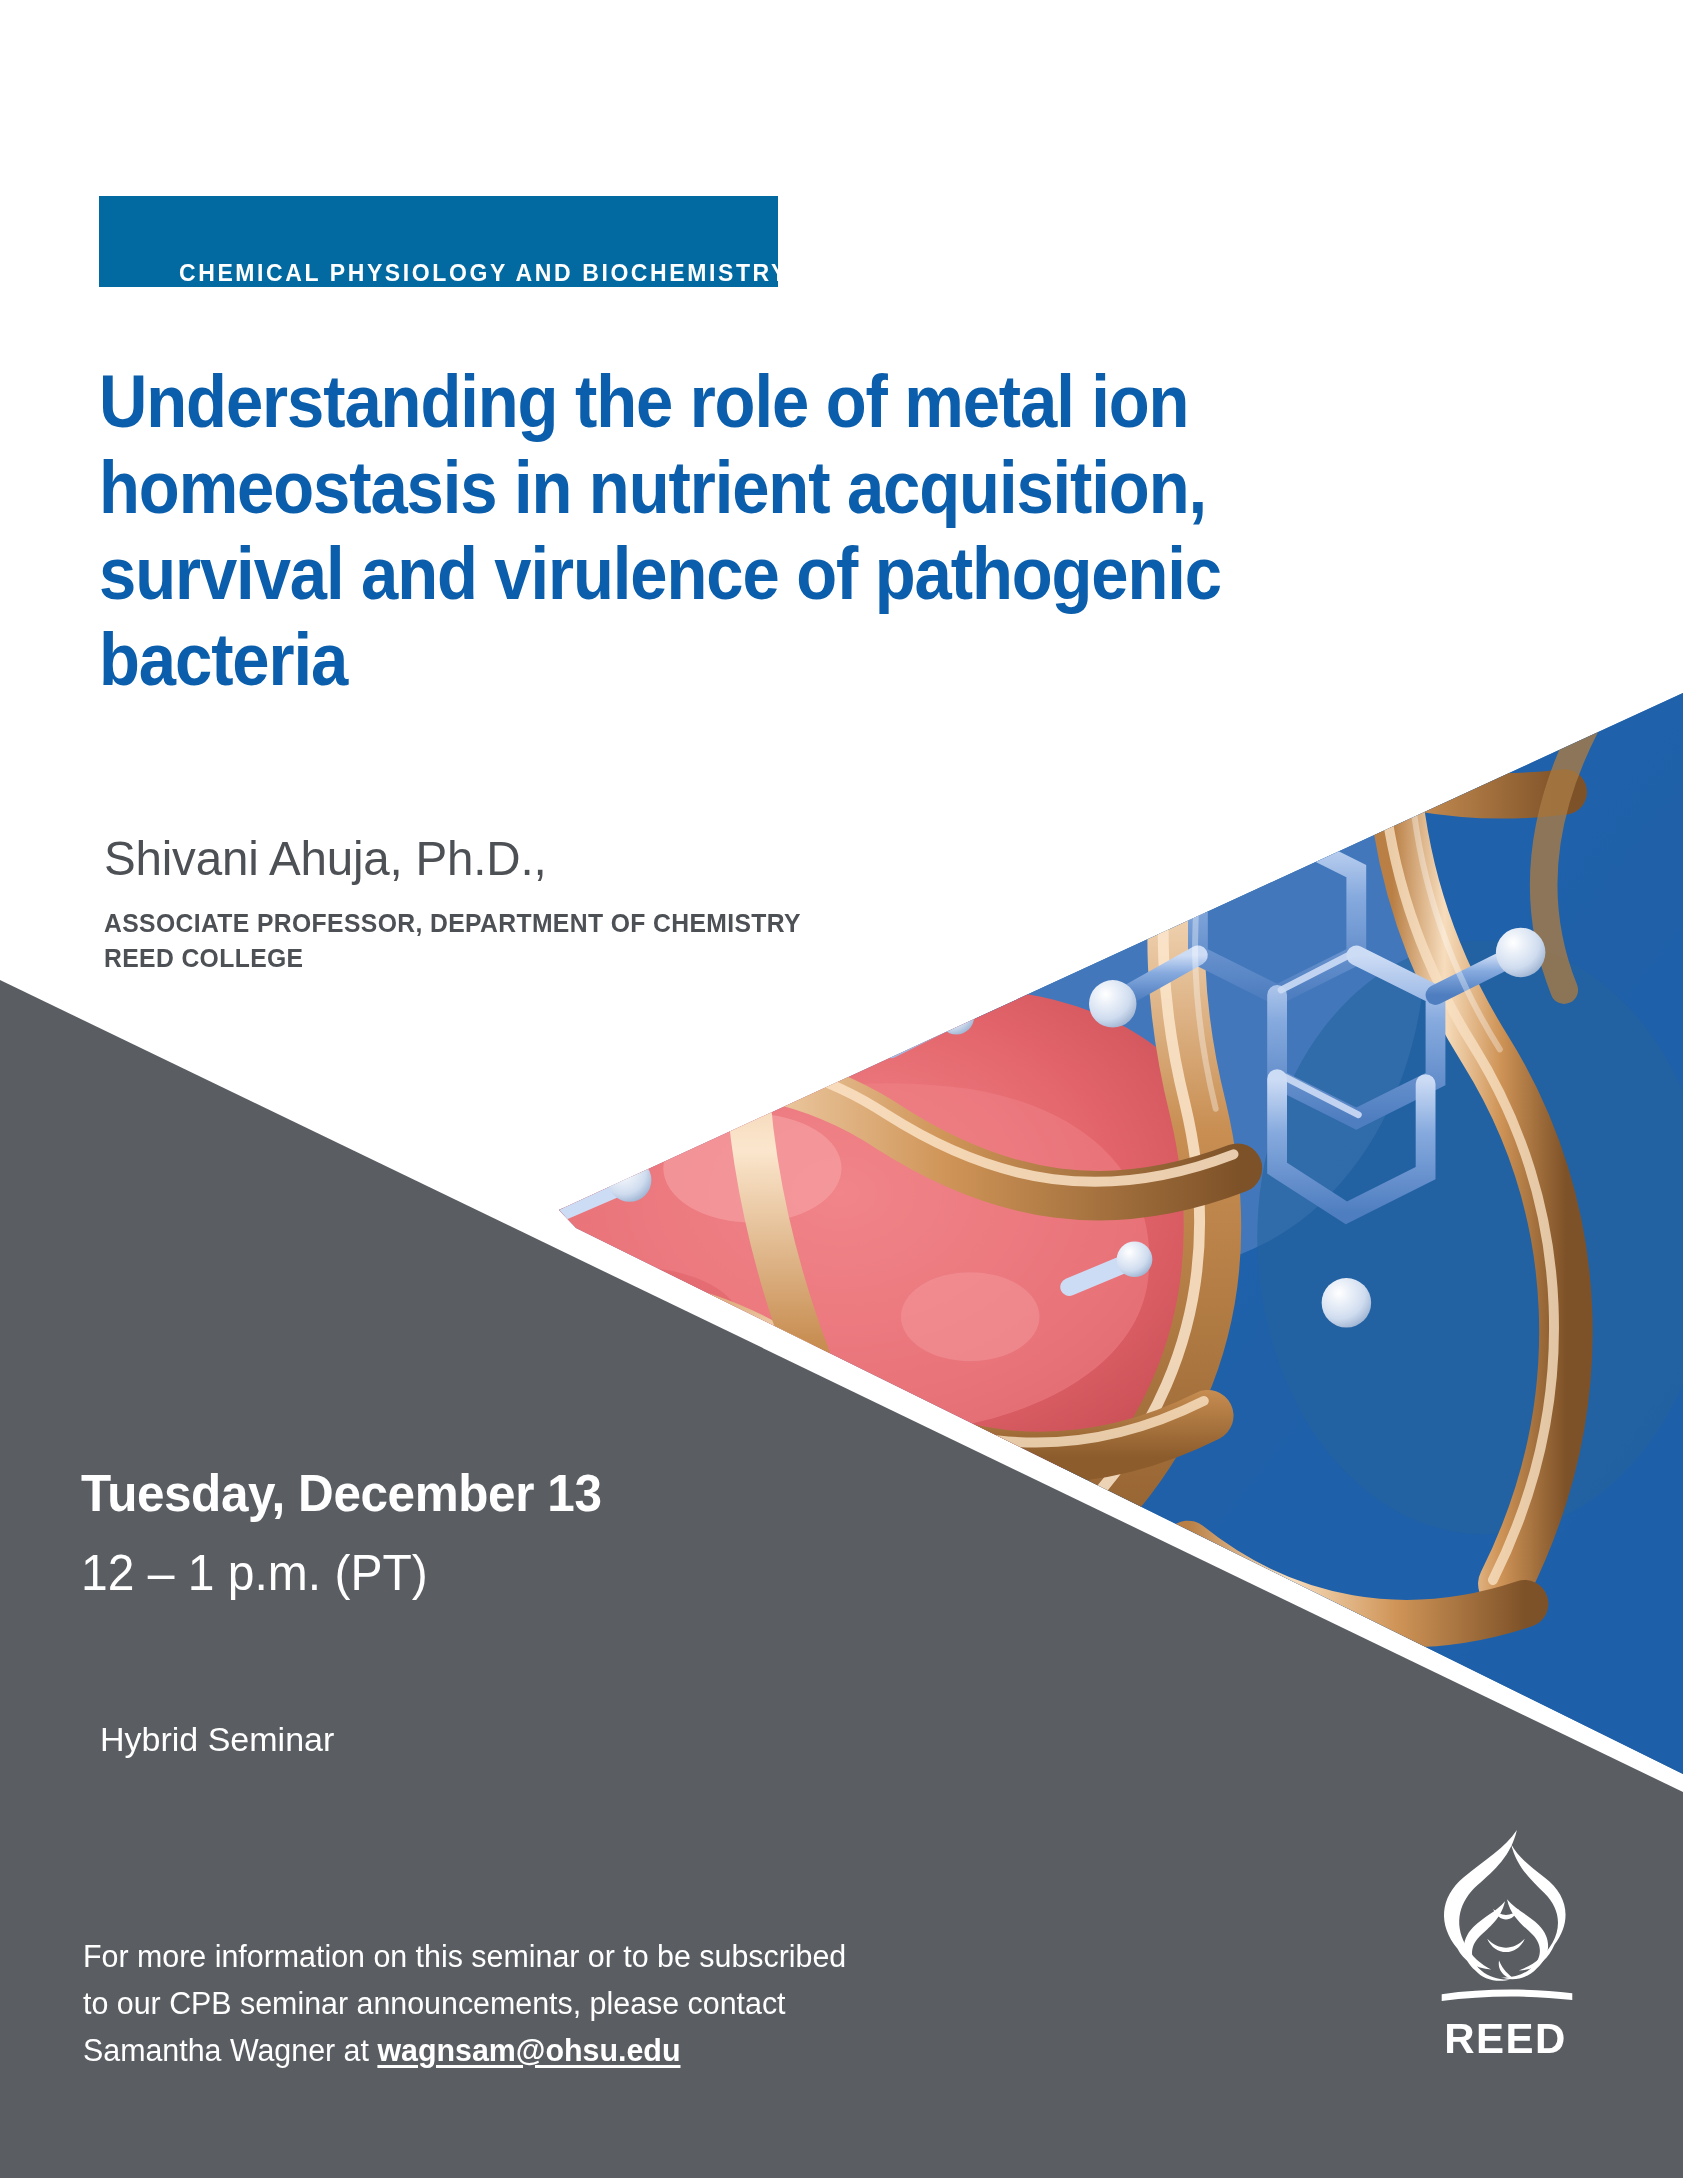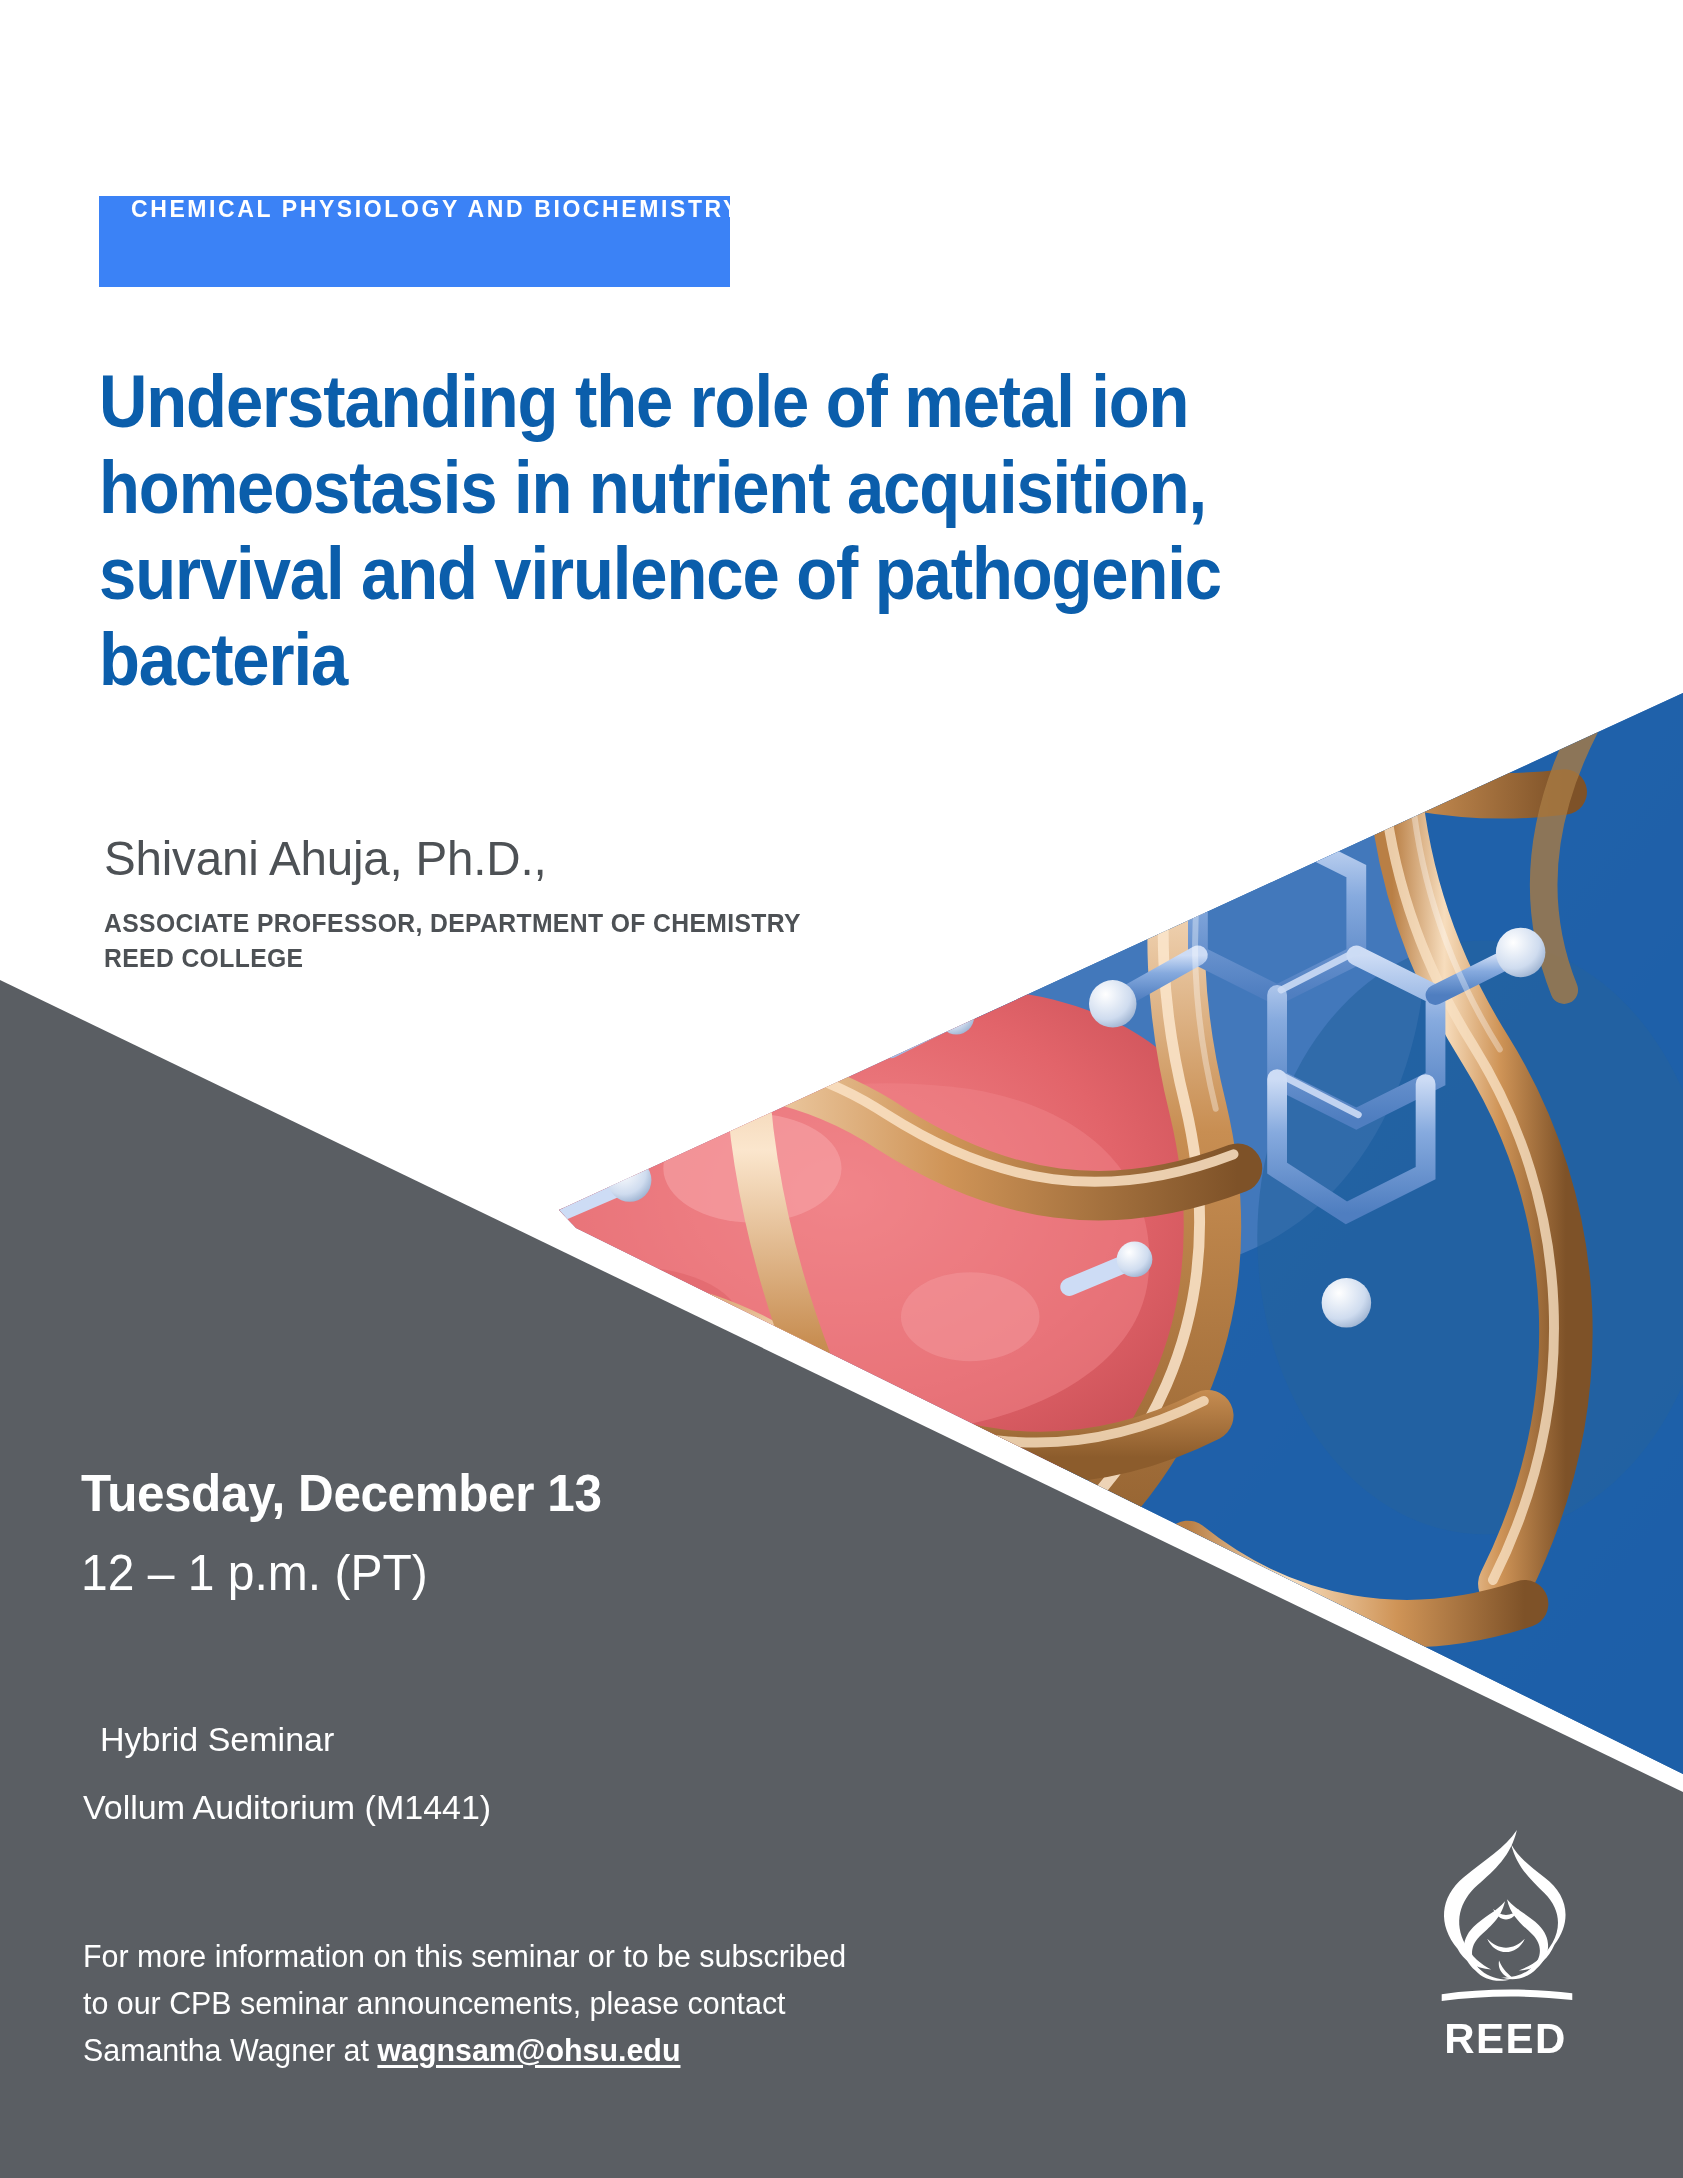--- a/index.html
+++ b/index.html
@@ -49,24 +49,25 @@
     height: 2178px;
   }
 
   
   #cat-banner {
     position: absolute;
     left: 99px;
     top: 196px;
     width: 631px;
     height: 91px;
-    background: #3b82f6;
+    background: #0369a1;
     z-index: 5;
     display: flex;
-    align-items: flex-start;
+    align-items: flex-end;
+    padding-left: 48px;
   }
   #cat-banner-label {
     color: #ffffff;
     font-size: 23px;
     font-weight: bold;
     letter-spacing: 2.6px;
     padding-left: 32px;
     white-space: nowrap;
     font-family: "Liberation Sans", sans-serif;
   }
@@ -363,21 +364,20 @@
   <div id="speaker-name">Shivani Ahuja, Ph.D.,</div>
   <div id="speaker-affil">
     <div>ASSOCIATE PROFESSOR, DEPARTMENT OF CHEMISTRY</div>
     <div>REED COLLEGE</div>
   </div>
 
   <div id="event-date">Tuesday, December 13</div>
   <div id="event-time">12 – 1 p.m. (PT)</div>
 
   <div id="venue-format">Hybrid Seminar</div>
-  <div id="venue-room">Vollum Auditorium  (M1441)</div>
 
   <div id="contact-block">
     <div>For more information on this seminar or to be subscribed</div>
     <div>to our CPB seminar announcements, please contact</div>
     <div><span>Samantha Wagner at </span><a id="contact-email" href="#">wagnsam@ohsu.edu</a></div>
   </div>
 
   <div id="ohsu-logo">
     <svg id="ohsu-mark" width="183" height="188" viewBox="0 0 185 190">
       <g fill="#ffffff">

